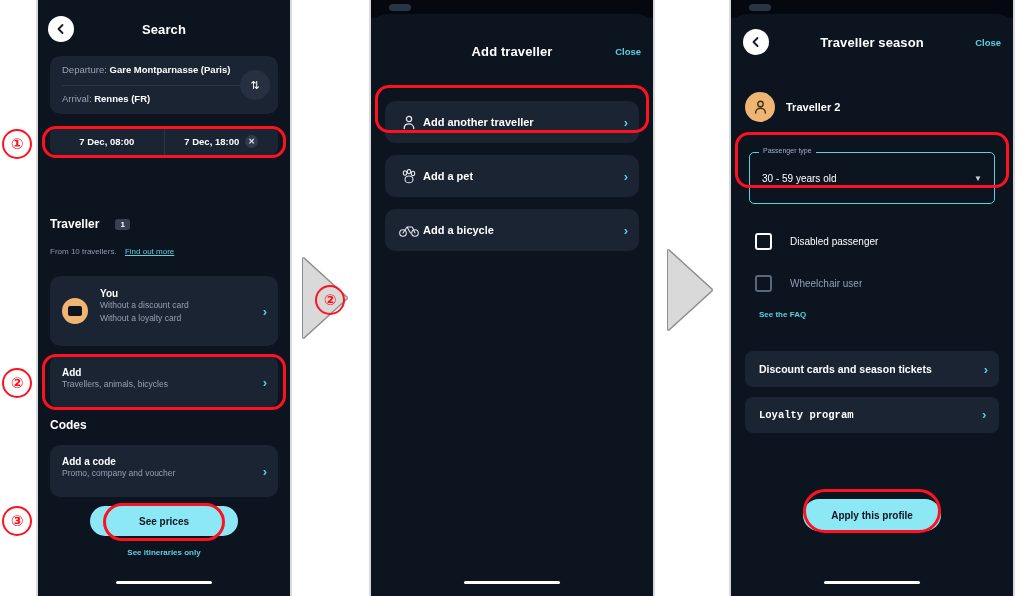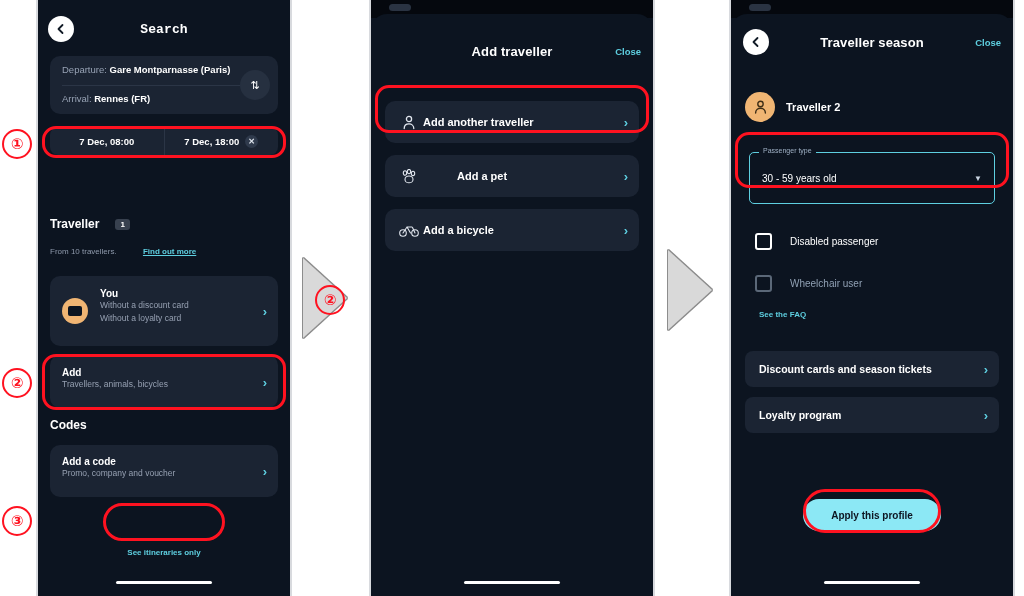--- a/index.html
+++ b/index.html
@@ -195,21 +195,21 @@
     font-size: 8px;
     padding: 1px 5px;
     font-weight: bold;
   }
   .sub-line {
     position: absolute;
     left: 12px;
     font-size: 8px;
     color: #8e99ab;
   }
-  .sub-line a { color: #5ecfe0; font-weight: bold; margin-left: 24px; }
+  .sub-line a { color: #5ecfe0; font-weight: normal; margin-left: 6px; }
 
   .list-card {
     position: absolute;
     left: 12px; right: 12px;
     background: #1b2433;
     border-radius: 10px;
     box-sizing: border-box;
   }
   .chev {
     position: absolute;
@@ -399,21 +399,21 @@
     border-left: 44px solid #d9d9d9;
     filter: drop-shadow(1px 0 0 #8d8d8d) drop-shadow(-1px 0 0 #8d8d8d) drop-shadow(0 1px 0 #8d8d8d) drop-shadow(0 -1px 0 #8d8d8d);
   }
 </style>
 </head>
 <body>
 
 <div class="phone" id="phone1">
   <div class="screen">
 
-    <div class="hdr" style="top:16px;height:26px;font-family:Liberation Mono, monospace;">
+    <div class="hdr" style="top:16px;height:26px;">
       <div class="back-btn" style="left:10px;">
         <svg viewBox="0 0 12 12">
           <polyline points="7.5,2 3.5,6 7.5,10" fill="none" stroke="#111a26" stroke-width="1.8" stroke-linecap="round" stroke-linejoin="round"></polyline>
         </svg>
       </div>
       <div class="hdr-title">Search</div>
     </div>
 
     <div class="od-box">
       <div class="od-row" style="top:8px;">
@@ -475,20 +475,21 @@
     </div>
 
     <div class="list-card" style="top:445px;height:52px;">
       <div style="position:absolute;left:12px;top:11px;">
         <div class="item-title">Add a code</div>
         <div class="item-sub">Promo, company and voucher</div>
       </div>
       <span class="chev">›</span>
     </div>
 
+    <div class="cta" style="left:52px;right:52px;top:506px;height:30px;">See prices</div>
     <div class="tiny-link" style="top:548px;">See itineraries only</div>
 
     <div class="home-bar"></div>
   </div>
 </div>
 
 <div class="phone" id="phone2">
   <div class="screen">
     <div class="sheet-back">
       <div class="notch-pill"></div>
@@ -503,21 +504,21 @@
         <span class="opt-ic">
           <svg width="14" height="15" viewBox="0 0 14 15">
             <circle cx="7" cy="4" r="2.6" fill="none" stroke="#e2e7ef" stroke-width="1.3"></circle>
             <path d="M2.2 13.5c0-2.9 2.2-4.6 4.8-4.6s4.8 1.7 4.8 4.6" fill="none" stroke="#e2e7ef" stroke-width="1.3" stroke-linecap="round"></path>
           </svg>
         </span>
         <span class="opt-lab">Add another traveller</span>
         <span class="chev">›</span>
       </div>
 
-      <div class="opt-row" style="top:141px;gap:34px;">
+      <div class="opt-row" style="top:141px;">
         <span class="opt-ic">
           <svg width="16" height="15" viewBox="0 0 16 15">
             <ellipse cx="4" cy="4" rx="1.7" ry="2.2" fill="none" stroke="#e2e7ef" stroke-width="1.1"></ellipse>
             <ellipse cx="8" cy="2.6" rx="1.7" ry="2.2" fill="none" stroke="#e2e7ef" stroke-width="1.1"></ellipse>
             <ellipse cx="12" cy="4.4" rx="1.7" ry="2.2" fill="none" stroke="#e2e7ef" stroke-width="1.1"></ellipse>
             <ellipse cx="8" cy="10.4" rx="4" ry="3.4" fill="none" stroke="#e2e7ef" stroke-width="1.1"></ellipse>
           </svg>
         </span>
         <span class="opt-lab">Add a pet</span>
         <span class="chev">›</span>
@@ -580,21 +581,21 @@
         <span class="cb cb-off"></span>
         <span class="cb-lab-off">Wheelchair user</span>
       </div>
 
       <div class="faq-link" style="top:296px;">See the FAQ</div>
 
       <div class="big-row" style="top:337px;">
         <span class="big-lab">Discount cards and season tickets</span>
         <span class="chev">›</span>
       </div>
-      <div class="big-row" style="top:383px;">
+      <div class="big-row" style="top:383px;font-family:Liberation Mono, monospace;">
         <span class="big-lab">Loyalty program</span>
         <span class="chev">›</span>
       </div>
 
       <div class="cta" style="left:72px;right:72px;top:485px;height:32px;">Apply this profile</div>
 
       <div class="home-bar"></div>
     </div>
   </div>
 </div>

